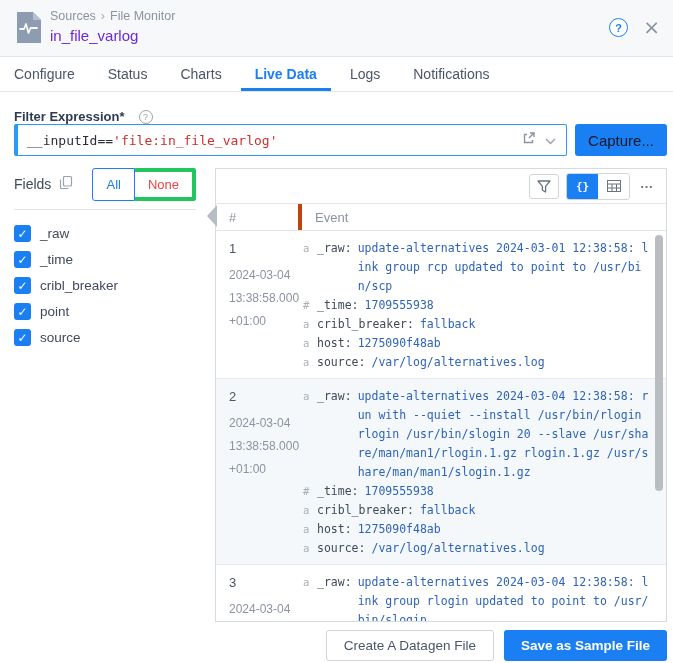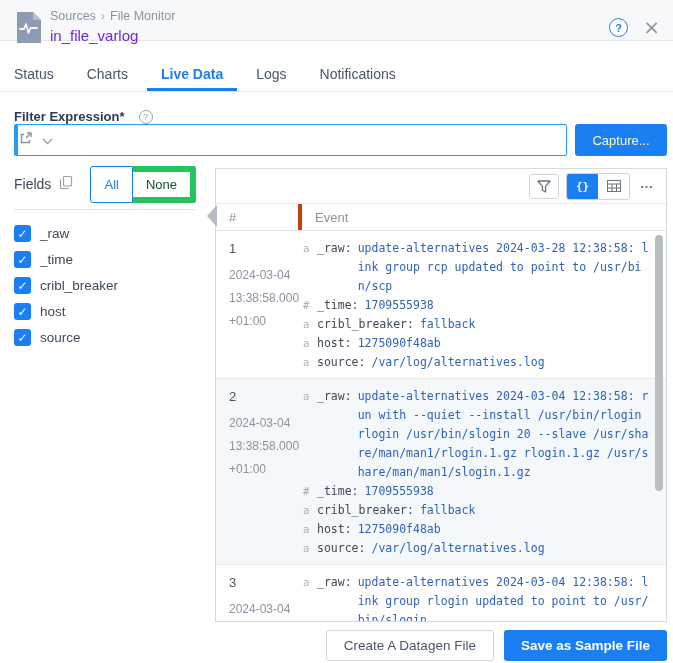--- a/index.html
+++ b/index.html
@@ -1,19 +1,19 @@
 <!DOCTYPE html>
 <html><head>
 <meta charset="utf-8">
 <style>
   * { margin:0; padding:0; box-sizing:border-box; }
   html,body { width:673px; height:663px; background:#fff; font-family:"Liberation Sans",sans-serif; position:relative; overflow:hidden; }
 
   
-  .header { position:absolute; top:0; left:0; width:673px; height:41px; background:#f7f8f9; border-bottom:1px solid #e3e6e9;padding-left:35px; }
+  .header { position:absolute; top:0; left:0; width:673px; height:57px; background:#f7f8f9; border-bottom:1px solid #e3e6e9;padding-left:35px; }
   .file-icon { position:absolute; left:15px; top:11px; }
   .hdr-text { position:absolute; left:50px; top:9px; }
   .breadcrumb { font-size:12.5px; color:#8a93a0; }
   .crumb-sep { margin:0 5px; color:#a2aab4; }
   .title { font-size:15px; color:#6d28d9; margin-top:4px; }
   .hdr-icons { position:absolute; right:13px; top:18px; display:flex; align-items:center; gap:15px; }
   .help-circle { width:19px; height:19px; border:1.6px solid #1a7ff2; border-radius:50%; color:#1a7ff2; font-size:11px; font-weight:bold; display:flex; align-items:center; justify-content:center; cursor:pointer; background:#fff; }
   .close-x { color:#8a93a0; font-size:20px; line-height:19px; cursor:pointer; font-family:"DejaVu Sans",sans-serif; }
 
   
@@ -23,28 +23,28 @@
 
   
   .filter-label-row { position:absolute; top:101px; left:14px; display:flex; align-items:center; gap:14px;margin-top:8px; }
   .filter-label { font-size:13px; color:#2d3a52; font-weight:bold; }
   .q-circle { width:14px; height:14px; border:1.2px solid #9aa3ad; border-radius:50%; color:#9aa3ad; font-size:9px; display:flex; align-items:center; justify-content:center; }
   .filter-row { position:absolute; top:124px; left:14px; width:653px; display:flex; gap:8px; }
   .expr-input { flex:1; height:32px; border:1px solid #2b9af3; border-left:4px solid #2b9af3; border-radius:2px; background:#fff; display:flex; align-items:center; }
   .expr-text { flex:1; font-family:"DejaVu Sans Mono",monospace; font-size:13px; padding-left:9px; color:#2a2f36; white-space:pre; overflow:hidden; }
   .expr-str { color:#c9302c; }
   .expr-icons { display:flex; align-items:center; gap:9px; padding-right:10px; }
-  .capture-btn { width:92px; height:32px; background:#1a7ff2; color:#fef9c3; font-size:13px; border:none; border-radius:3px; cursor:pointer; font-family:"Liberation Sans",sans-serif; }
+  .capture-btn { width:92px; height:32px; background:#1a7ff2; color:#0f172a; font-size:15px; border:none; border-radius:3px; cursor:pointer; font-family:"Liberation Sans",sans-serif; }
 
   
   .fields-panel { position:absolute; left:14px; top:170px; width:182px; }
   .fields-head { display:flex; align-items:center; height:28px; }
   .fields-title { font-size:14px; color:#3f4a5a; margin-right:8px; }
   .seg { display:flex; margin-left:auto; }
-  .seg-btn { font-size:13px; padding:5px 13px; border:6px solid #22c55e; background:#fff; color:#14532d; cursor:pointer; }
+  .seg-btn { font-size:13px; padding:5px 13px; border:4px solid #22c55e; background:#fff; color:#ef4444; cursor:pointer; }
   .seg-btn:first-child { border-radius:3px 0 0 3px; }
   .seg-btn:last-child { border-radius:0 3px 3px 0; border-left:none; }
   .seg-btn.active { border:1px solid #1a7ff2; color:#1a7ff2; }
   .fields-divider { border-top:1px solid #e3e6e9; margin:11px 0 15px 0; }
   .field-item { display:flex; align-items:center; gap:9px; margin-bottom:9px; cursor:pointer; }
   .cb { width:17px; height:17px; background:#1a7ff2; border-radius:3px; color:#fff; font-size:12px; display:flex; align-items:center; justify-content:center; font-family:"DejaVu Sans",sans-serif; }
   .field-name { font-size:13.5px; color:#3f4a5a; }
 
   
   .table { position:absolute; left:215px; top:168px; width:452px; height:454px; border:1px solid #d7dbdf; background:#fff; }
@@ -94,33 +94,35 @@
     </div>
     <div class="title">in_file_varlog</div>
   </div>
   <div class="hdr-icons">
     <span class="help-circle">?</span>
     <span class="close-x">×</span>
   </div>
 </div>
 
 <div class="tabbar">
+  <div class="tab">Configure</div>
   <div class="tab">Status</div>
   <div class="tab">Charts</div>
   <div class="tab active">Live Data</div>
   <div class="tab">Logs</div>
   <div class="tab">Notifications</div>
 </div>
 
 <div class="filter-label-row">
   <span class="filter-label">Filter Expression*</span>
   <span class="q-circle">?</span>
 </div>
 <div class="filter-row">
   <div class="expr-input">
+    <div class="expr-text"><span>__inputId==</span><span class="expr-str">'file:in_file_varlog'</span></div>
     <div class="expr-icons">
       <span>
         <svg width="15" height="15" viewBox="0 0 15 15" fill="none" stroke="#8a93a0" stroke-width="1.4">
           <path d="M6 3.5H3.5v8h8V9"></path>
           <path d="M8 7l5-5"></path>
           <path d="M9 2h4v4"></path>
         </svg>
       </span>
       <span>
         <svg width="11" height="7" viewBox="0 0 11 7" fill="none" stroke="#98a1ab" stroke-width="1.4">
@@ -154,21 +156,21 @@
   <div class="field-item">
     <span class="cb">✓</span>
     <span class="field-name">_time</span>
   </div>
   <div class="field-item">
     <span class="cb">✓</span>
     <span class="field-name">cribl_breaker</span>
   </div>
   <div class="field-item">
     <span class="cb">✓</span>
-    <span class="field-name">host</span>
+    <span class="field-name">point</span>
   </div>
   <div class="field-item">
     <span class="cb">✓</span>
     <span class="field-name">source</span>
   </div>
 </div>
 
 <div class="table">
   <div class="collapse-handle"></div>
   <div class="tbl-toolbar">
@@ -203,21 +205,21 @@
           <div class="num-col">
             <div class="row-num">1</div>
             <div class="row-date">2024-03-04</div>
             <div class="row-time">13:38:58.000</div>
             <div class="row-tz">+01:00</div>
           </div>
           <div class="event-col">
             <div class="kv">
               <span class="prefix">a</span>
               <span class="key">_raw:</span>
-              <span class="val">update-alternatives 2024-03-28 12:38:58: link group rcp updated to point to /usr/bin/scp</span>
+              <span class="val">update-alternatives 2024-03-01 12:38:58: link group rcp updated to point to /usr/bin/scp</span>
             </div>
             <div class="kv">
               <span class="prefix">#</span>
               <span class="key">_time:</span>
               <span class="val">1709555938</span>
             </div>
             <div class="kv">
               <span class="prefix">a</span>
               <span class="key">cribl_breaker:</span>
               <span class="val">fallback</span>

